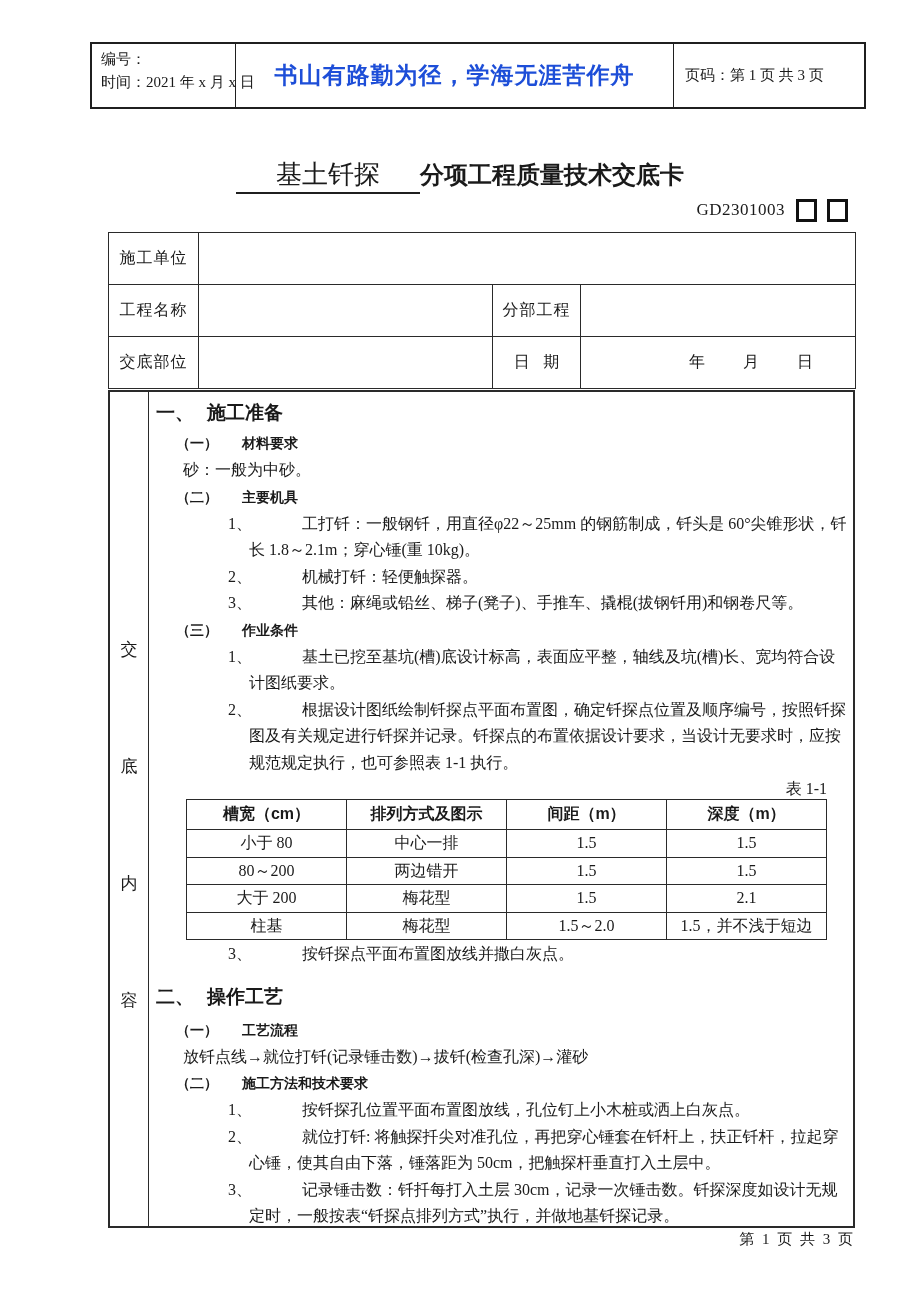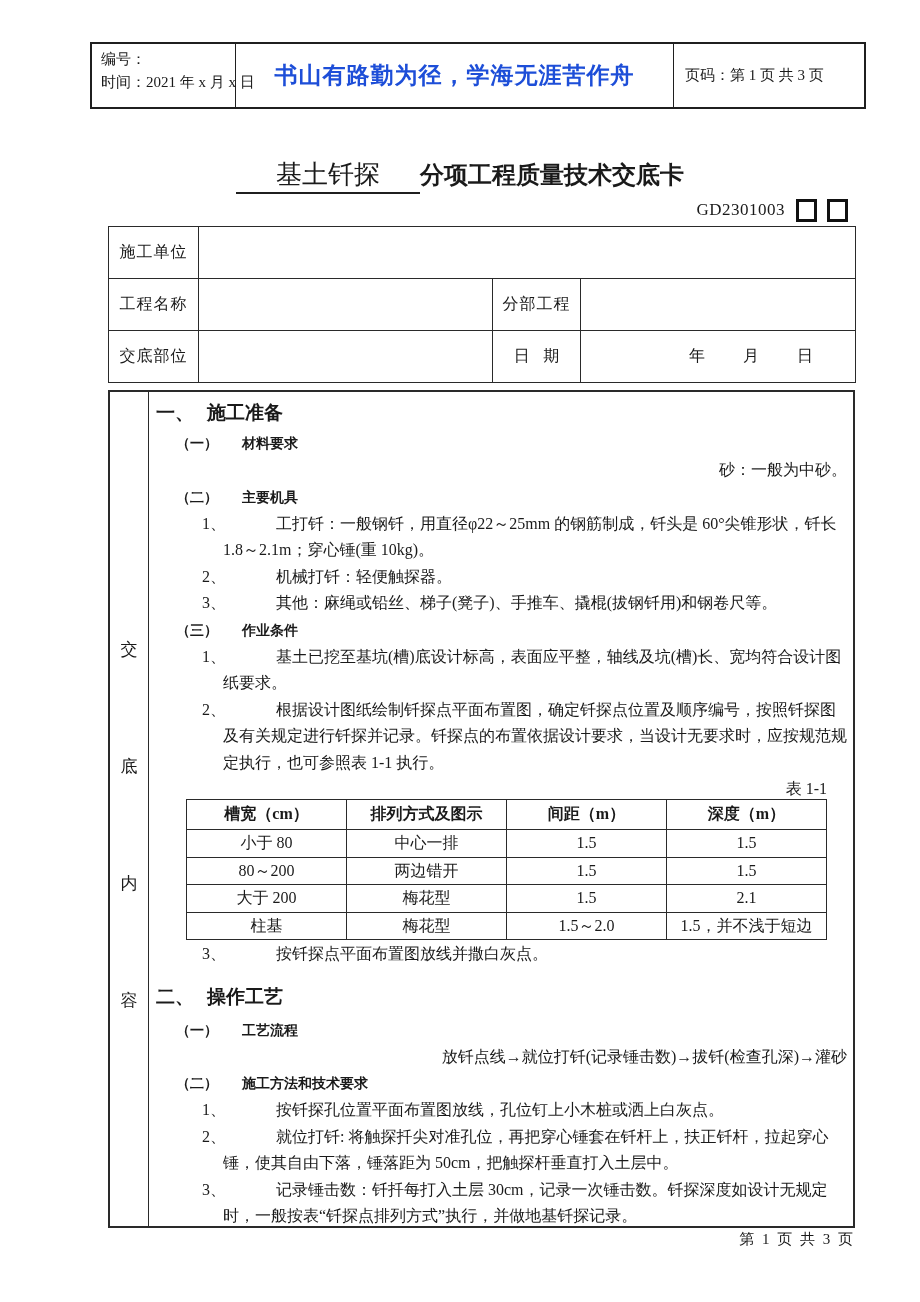--- a/index.html
+++ b/index.html
@@ -47,21 +47,21 @@
   .code-line {
     position:absolute; top:196px; left:0; width:848px; height:28px;
     display:flex; justify-content:flex-end; align-items:center; gap:11px;padding-left:48px;
   }
   .code-text { font-size:17px; letter-spacing:0.5px; }
   .checkbox { width:21px; height:23px; border:3px solid #111; background:#fff; }
   .checkbox + .checkbox { margin-left:-1px; }
 
   
   .info-table {
-    position:absolute; left:108px; top:226px; width:747px;
+    position:absolute; left:108px; top:232px; width:747px;
     border-collapse:collapse; table-layout:fixed;
   }
   .info-table td {
     border:1.5px solid #2a2a2a; height:52px; font-size:16px; padding:0 4px;
   }
   .info-table td.lbl { text-align:center; letter-spacing:1px; }
   .flex-cell { display:flex; align-items:center; height:100%; }
   .date-label { display:flex; justify-content:space-around; padding:0 10px; }
   .date-value { display:flex; justify-content:space-evenly; padding-left:66px; }
 
@@ -84,34 +84,34 @@
     font-family:"Liberation Sans","DejaVu Sans",sans-serif;
     font-weight:bold; font-size:19px; line-height:30px; margin:1px 0 2px 6px;
   }
   .para.h1 .num { display:inline-block; width:51px; }
   .para.h1.spaced { margin-top:14px; margin-bottom:5px; }
   .para.h2 {
     font-family:"Liberation Sans","DejaVu Sans",sans-serif;
     font-weight:bold; font-size:14px; margin-left:26px; line-height:27px;
   }
   .para.h2 .num { display:inline-block; width:66px; }
-  .para.text { margin-left:33px;text-align:right; }
-  .para.item { padding-left:73px; }
+  .para.text { margin-left:33px; }
+  .para.item { padding-left:99px; }
   .para.item .num { display:inline-block; width:74px; margin-left:-21px; }
 
   
   .tbl-block { margin:2px 0 1px 36px; width:641px; }
   .tbl-caption { text-align:right; font-size:16px; line-height:21px; }
   table.t11 { border-collapse:collapse; width:641px; table-layout:fixed; }
   table.t11 th, table.t11 td {
     border:1.5px solid #2a2a2a; height:27px; text-align:center;
     font-size:16px; padding:0 2px;
   }
   table.t11 th {
-    font-family:Liberation Serif, serif;
+    font-family:Liberation Sans, sans-serif;
     font-weight:bold; height:30px;
   }
 
   
   .footer {
     position:absolute; top:1230px; left:108px; width:747px;
     text-align:right; font-size:15px; letter-spacing:2px;
   }
 </style>
 </head>

